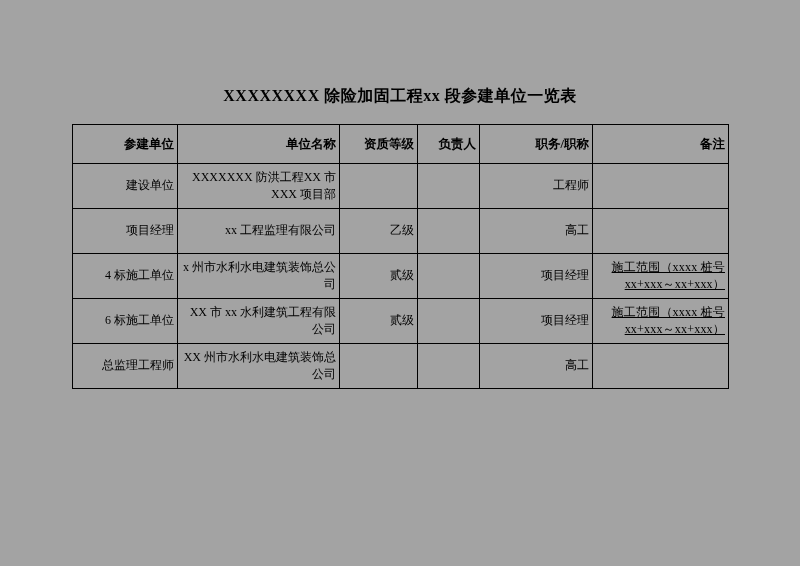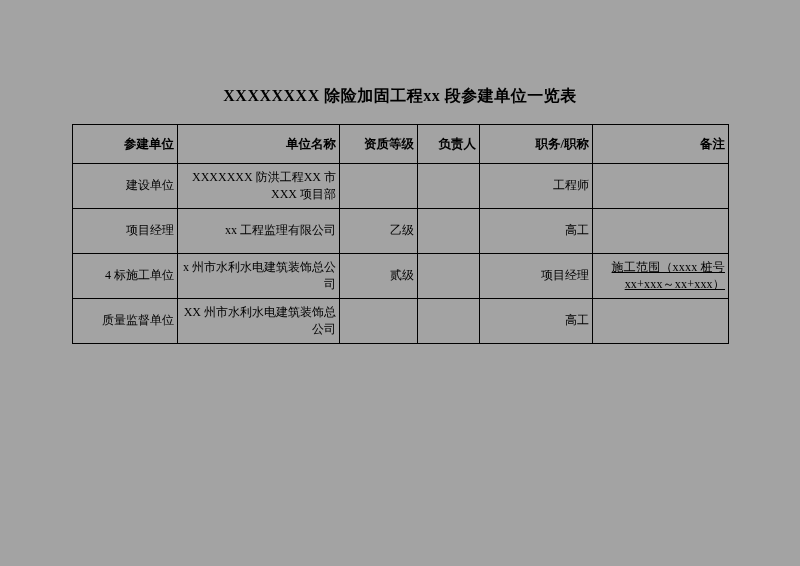--- a/index.html
+++ b/index.html
@@ -118,21 +118,29 @@
       </tr>
       <tr>
         <td>4 标施工单位</td>
         <td>x 州市水利水电建筑装饰总公司</td>
         <td>贰级</td>
         <td></td>
         <td>项目经理</td>
         <td class="note-cell">施工范围（xxxx 桩号xx+xxx～xx+xxx）</td>
       </tr>
       <tr>
-        <td>质量监督单位</td>
+        <td>6 标施工单位</td>
+        <td>XX 市 xx 水利建筑工程有限公司</td>
+        <td>贰级</td>
+        <td></td>
+        <td>项目经理</td>
+        <td class="note-cell">施工范围（xxxx 桩号xx+xxx～xx+xxx）</td>
+      </tr>
+      <tr>
+        <td>总监理工程师</td>
         <td>XX 州市水利水电建筑装饰总公司</td>
         <td></td>
         <td></td>
         <td>高工</td>
         <td class="note-cell"></td>
       </tr>
     </tbody>
   </table>
 
 </div>

